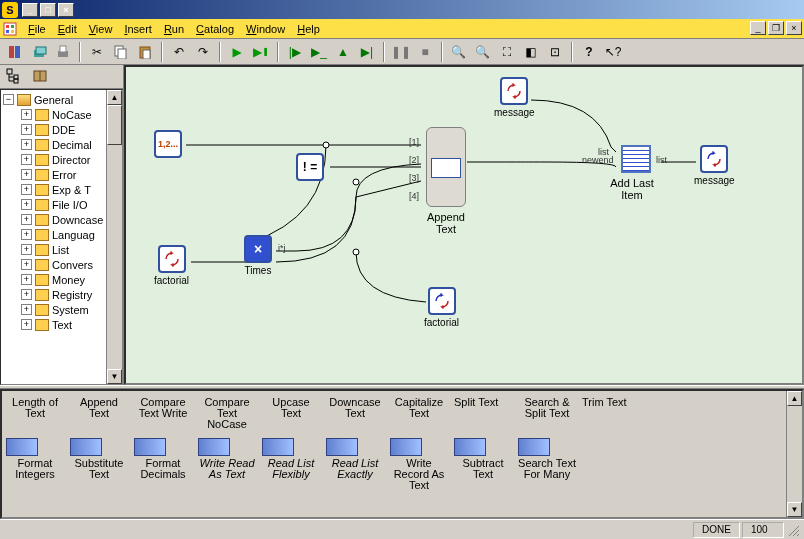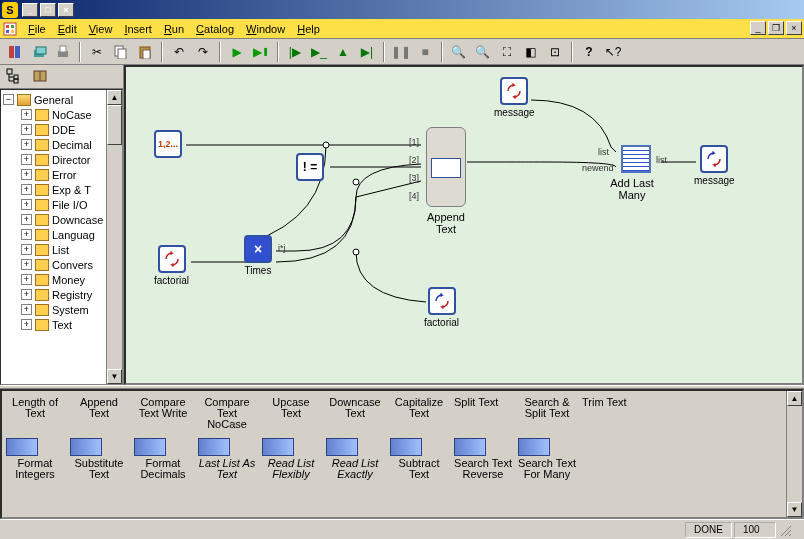--- a/index.html
+++ b/index.html
@@ -39,21 +39,21 @@
 .append-inner { position:absolute; top:30px; left:4px; width:30px; height:20px; background:#fff; border:1px solid #3050a0;}
 .addlast-box { position:absolute; width:30px; height:28px; background:#fff; border:2px solid #5070c0; }
 .addlast-lines { width:100%; height:100%; background:repeating-linear-gradient(#fff,#fff 3px,#3050d0 3px,#3050d0 4px); }
 .vsplit { height:4px; background:#d4d0c8; border-top:1px solid #fff; border-bottom:1px solid #808080; cursor:row-resize;}
 .palette { height:130px; background:#d4d0c8; border:2px inset #808080; overflow:hidden; position:relative; padding:4px 18px 4px 4px;}
 .pal-row { display:flex; gap:6px; }
 .pal-item { width:58px; display:flex; flex-direction:column; align-items:flex-start; text-align:center; font-size:11px; line-height:11px; cursor:default;}
 .pal-item.italic { font-style: italic; }
 .pal-icon { width:32px; height:18px; background:linear-gradient(90deg,#6080d0,#a0c0ff); border:1px solid #304080; margin-bottom:2px; display:flex; align-items:center; justify-content:center; font-size:8px; color:#fff;}
 .pal-item.top .pal-icon { visibility:hidden; height:0; margin:0;}
-.statusbar { height:20px; background:#d4d0c8; border-top:1px solid #fff; display:flex; align-items:center; justify-content:flex-end; padding:0 12px; gap:2px;}
+.statusbar { height:20px; background:#d4d0c8; border-top:1px solid #fff; display:flex; align-items:center; justify-content:flex-end; padding:0 4px; gap:2px;}
 .status-cell { border:1px inset #fff; padding:1px 8px; height:16px; font-size:10px;}
 .scrollbar-v { position:absolute; right:0; top:0; bottom:0; width:16px; background:#d4d0c8; border-left:1px solid #808080;}
 .sb-btn { width:15px;height:15px;background:#d4d0c8;border:1px solid;border-color:#fff #404040 #404040 #fff;display:flex;align-items:center;justify-content:center;font-size:8px;}
 .port-label{position:absolute;font-size:9px;color:#333;}
 </style>
 </head>
 <body>
 
 <div class="titlebar">
   <span class="icon">S</span>
@@ -324,23 +324,23 @@
               <path d="M20 12 A8 8 0 0 1 12 20 L14 22 M12 20 L14 18" stroke="#c02020" fill="none" stroke-width="2"></path>
             </svg>
           </div>
         <div class="node-label">message</div>
       </div>
 
       <div class="addlast-box" style="left:495px;top:78px">
         <div class="addlast-lines"></div>
       </div>
       <span class="port-label" style="left:472px;top:80px">list</span>
-      <span class="port-label" style="left:456px;top:96px">newend</span>
+      <span class="port-label" style="left:456px;top:88px">newend</span>
       <span class="port-label" style="left:530px;top:88px">list</span>
-      <div class="node-label" style="position:absolute;left:476px;top:108px;width:70px">Add Last Many</div>
+      <div class="node-label" style="position:absolute;left:476px;top:108px;width:70px">Add Last Item</div>
 
       <div class="node" style="left:568px; top:78px;">
         <div class="node-icon recycle">
             <svg viewBox="0 0 24 24">
               <path d="M4 12 A8 8 0 0 1 12 4 L10 2 M12 4 L10 6" stroke="#2030c0" fill="none" stroke-width="2"></path>
               <path d="M20 12 A8 8 0 0 1 12 20 L14 22 M12 20 L14 18" stroke="#c02020" fill="none" stroke-width="2"></path>
             </svg>
           </div>
         <div class="node-label">message</div>
       </div>
@@ -402,37 +402,37 @@
       <div class="pal-item">
         <div class="pal-icon"></div>
         <span>Substitute Text</span>
       </div>
       <div class="pal-item">
         <div class="pal-icon"></div>
         <span>Format Decimals</span>
       </div>
       <div class="pal-item italic">
         <div class="pal-icon"></div>
-        <span>Last List As Text</span>
+        <span>Write Read As Text</span>
       </div>
       <div class="pal-item italic">
         <div class="pal-icon"></div>
         <span>Read List Flexibly</span>
       </div>
       <div class="pal-item italic">
         <div class="pal-icon"></div>
         <span>Read List Exactly</span>
       </div>
       <div class="pal-item">
         <div class="pal-icon"></div>
+        <span>Write Record As Text</span>
+      </div>
+      <div class="pal-item">
+        <div class="pal-icon"></div>
         <span>Subtract Text</span>
-      </div>
-      <div class="pal-item">
-        <div class="pal-icon"></div>
-        <span>Search Text Reverse</span>
       </div>
       <div class="pal-item">
         <div class="pal-icon"></div>
         <span>Search Text For Many</span>
       </div>
     </div>
   <div class="scrollbar-v">
     <div class="sb-btn" style="position:absolute;top:0">▲</div>
     <div class="sb-btn" style="position:absolute;bottom:0">▼</div>
   </div>

